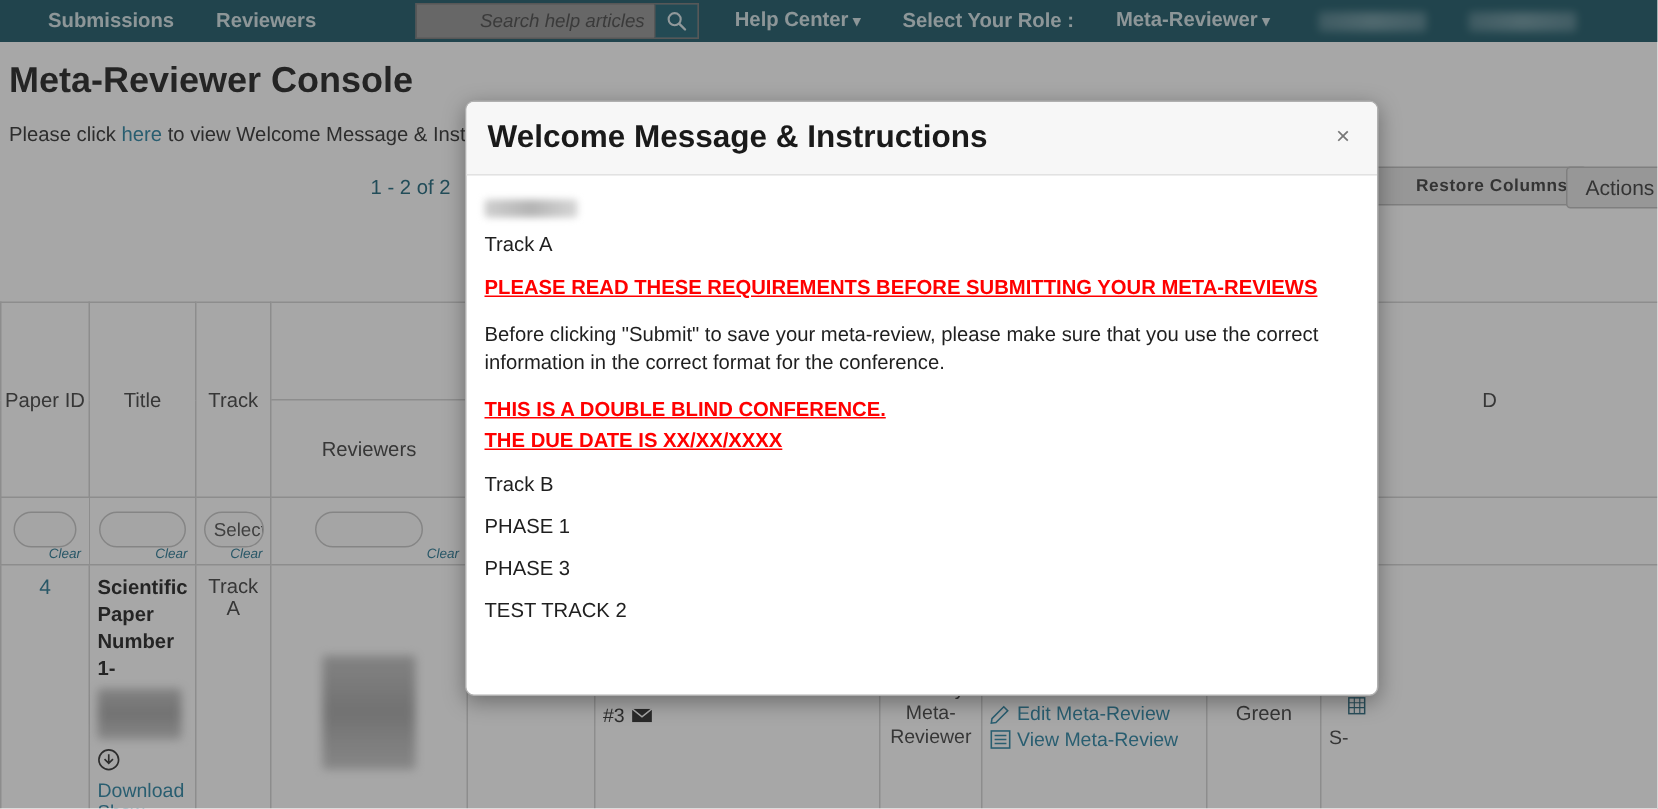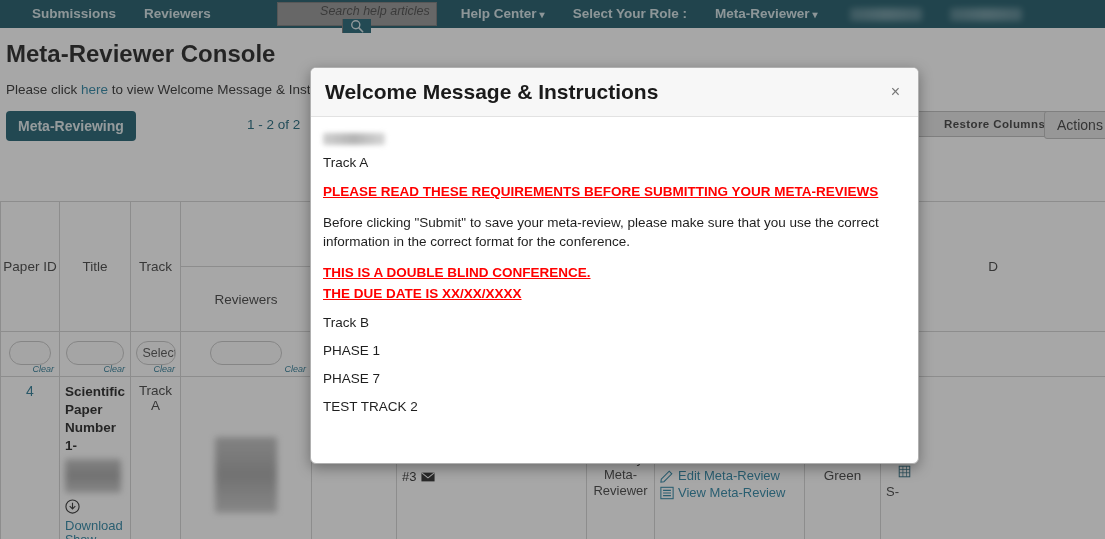--- a/index.html
+++ b/index.html
@@ -24,21 +24,20 @@
     color: #cfe0e4; font-size: 13.5px; font-weight: bold;
     padding: 0 14px; line-height: 28px; white-space: nowrap;
     text-decoration: none;
   }
   .nav-link.first { margin-left: 18px; }
   .nav-search {
     display: flex; align-items: center;
     height: 22px; margin-left: 52px;
     background: #8b8b8b;
     border: 1px solid #6d6d6d;
-    flex-direction: column;
   }
   .nav-search input {
     width: 150px; height: 20px; border: 0; outline: none;
     background: transparent; color: #2b2b2b;
     font-style: italic; font-size: 12.5px;
     font-family: "Liberation Sans", sans-serif;
     text-align: right; padding-right: 6px;
   }
   .nav-search input::placeholder { color: #3a3a3a; font-style: italic; }
   .search-btn {
@@ -205,21 +204,20 @@
 
   <div class="page">
 
     <div class="page-title">Meta-Reviewer Console</div>
 
     <div class="page-sub">
       <span>Please click </span><a href="#">here</a><span> to view Welcome Message &amp; Instructions</span>
     </div>
 
     <div class="toolbar">
-      <div class="tab-pill">Meta-Reviewing</div>
       <div class="pager">1 - 2 of 2</div>
       <div class="btn btn-clear-filters">Clear All Filters</div>
       <div class="btn btn-restore">Restore Columns</div>
       <div class="btn btn-actions">
         <span>Actions</span>
       </div>
     </div>
 
     <table class="grid">
       <colgroup>
@@ -399,18 +397,18 @@
       <div class="m-redacted"></div>
       <div class="m-line">Track A</div>
       <div class="m-red">PLEASE READ THESE REQUIREMENTS BEFORE SUBMITTING YOUR META-REVIEWS</div>
       <div class="m-para">
         <span>Before clicking "Submit" to save your meta-review, please make sure that you use the correct information in the </span><b>correct format</b><span> for the conference.</span>
       </div>
       <div class="m-red" style="margin-bottom:2px">THIS IS A DOUBLE BLIND CONFERENCE.</div>
       <div class="m-red" style="margin-bottom:12px">THE DUE DATE IS XX/XX/XXXX</div>
       <div class="m-item">Track B</div>
       <div class="m-item">PHASE 1</div>
-      <div class="m-item">PHASE 7</div>
+      <div class="m-item">PHASE 3</div>
       <div class="m-item">TEST TRACK 2</div>
     </div>
   </div>
 
 </div>
 
 </body></html>

